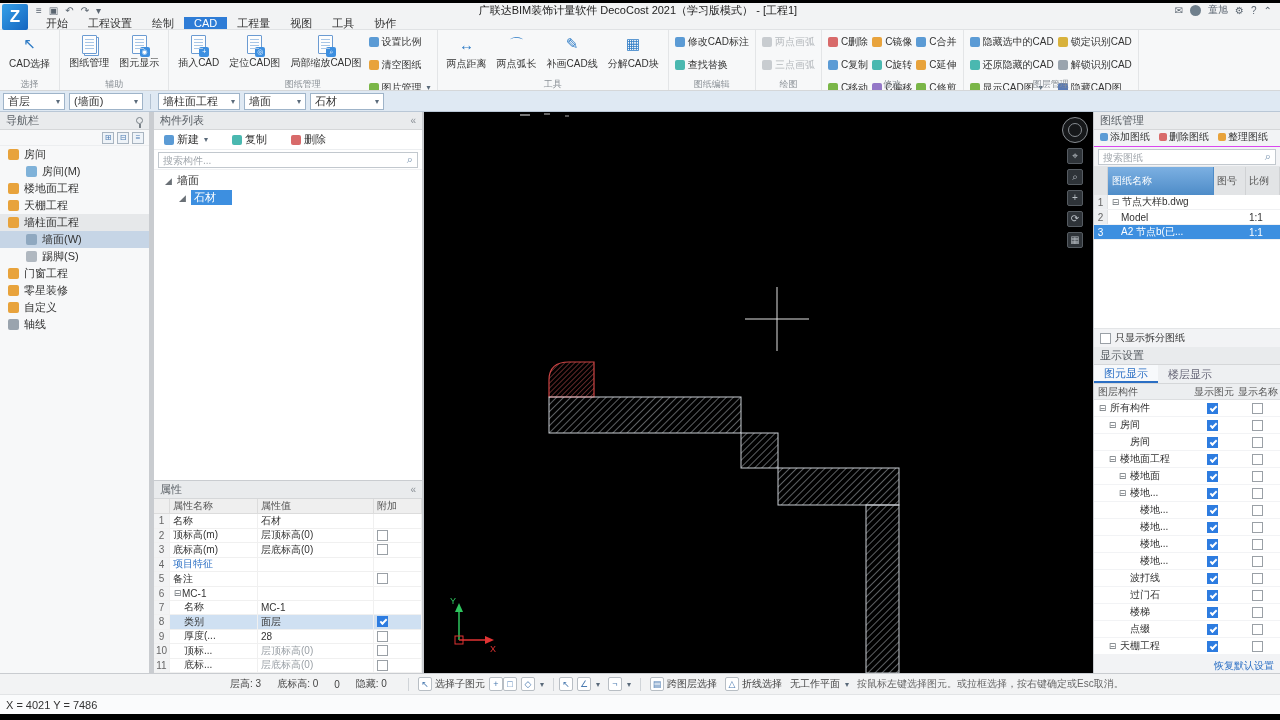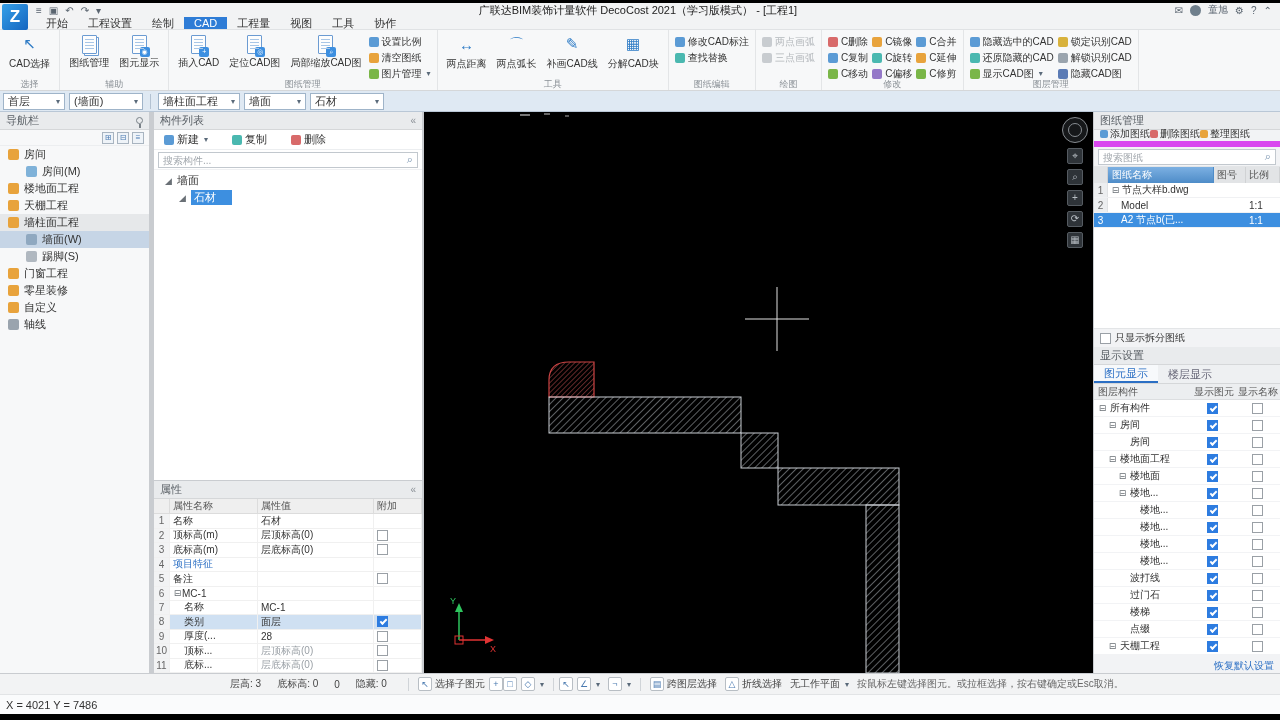--- a/index.html
+++ b/index.html
@@ -19,21 +19,21 @@
 
 .tabsrow{position:absolute;top:17px;left:0;right:0;height:13px;background:#f2f3f4;display:flex;padding-left:36px;border-bottom:1px solid #e0e2e4}
 .rtab{padding:0 10px;display:flex;align-items:center;font-size:11px;line-height:12px;color:#333}
 .rtab.active{background:#2e7cd6;color:#fff}
 
 .ribbon{position:absolute;top:30px;left:0;right:0;height:61px;background:#f7f8f9;border-bottom:1px solid #d5d7d9;display:flex;overflow:hidden}
 .rgroup{position:relative;border-right:1px solid #e3e5e7;padding:2px 6px 12px 6px;display:flex;gap:4px;flex:none}
 .rg-label{position:absolute;bottom:0;left:0;right:0;height:12px;text-align:center;font-size:9px;color:#8a9096}
 .bigbtn{display:flex;flex-direction:column;align-items:center;gap:2px;padding:1px 3px;min-width:34px}
 .blab{font-size:10px;color:#333;white-space:nowrap}
-.smallcol{display:flex;flex-direction:column;gap:3px;padding-top:3px}
+.smallcol{display:flex;flex-direction:column;gap:10px;padding-top:3px}
 .smallitem{display:flex;align-items:center;gap:3px;font-size:10px;color:#333;height:13px;white-space:nowrap}
 .smallitem.disabled{color:#b4b8bc}
 .icdoc{width:15px;height:19px;background:#fdfdfd;border:1px solid #6b9bd2;border-radius:1px;position:relative;margin-top:2px}
 .icdoc::after{content:"";position:absolute;left:2px;right:2px;top:3px;height:1px;background:#a8c6e6;box-shadow:0 3px 0 #a8c6e6,0 6px 0 #a8c6e6,0 9px 0 #a8c6e6}
 .icdoc.stack{box-shadow:2px 2px 0 -1px #fdfdfd,2px 2px 0 0 #6b9bd2}
 .icdoc .accent{position:absolute;right:-4px;bottom:-4px;width:10px;height:10px;border-radius:2px;background:#3d8fe0;color:#fff;font-size:7px;line-height:10px;text-align:center}
 .gic{width:20px;height:22px;display:flex;align-items:center;justify-content:center;color:#2f7cc6;font-size:15px}
 .mi{width:10px;height:10px;border-radius:2px;display:inline-block;flex:none}
 .caret{color:#5a6a7a;font-size:8px;margin-left:2px}
 
@@ -81,27 +81,27 @@
 .cb.on{background:#2d7ce0;border-color:#2d7ce0}
 .cb.on::after{content:"";position:absolute;left:2px;top:2px;width:5px;height:2px;border-left:2px solid #fff;border-bottom:2px solid #fff;transform:rotate(-45deg)}
 
 .canvas{position:absolute;top:112px;left:424px;width:669px;bottom:47px;background:#000;overflow:hidden}
 .cnav{position:absolute;right:5px;top:5px;display:flex;flex-direction:column;align-items:center;gap:5px}
 .compass{width:26px;height:26px;border-radius:50%;border:1.5px solid #878c91;position:relative;background:rgba(40,44,48,.55)}
 .compass::after{content:"";position:absolute;inset:5px;border-radius:50%;border:1px solid #878c91}
 .cbtn{width:16px;height:16px;background:#2e3338;border:1px solid #555b61;color:#b8bec4;font-size:10px;line-height:14px;text-align:center;border-radius:2px}
 
 .rightpanel{position:absolute;top:112px;right:0;width:187px;bottom:47px;background:#f2f3f5;border-left:1px solid #c9ccd0;display:flex;flex-direction:column}
-.rp-actions{height:17px;display:flex;align-items:flex-end;padding:0 6px;font-size:10px;color:#333;border-bottom:6px solid #d946ef;flex:none}
+.rp-actions{height:17px;display:flex;align-items:flex-start;gap:9px;padding:0 6px;font-size:10px;color:#333;border-bottom:1px solid #d946ef;flex:none}
 .rp-act{display:flex;align-items:center;gap:2px}
 .rp-search{height:20px;position:relative;padding:2px 4px;border-bottom:1px solid #e3e5e7;flex:none}
 .rp-search input{width:100%;height:16px;border:1px solid #c2c8ce;font-size:10px;padding:0 18px 0 4px;color:#333;font-family:inherit}
 .rp-search input::placeholder{color:#a0a6ac}
 .sheet-head,.sheet-row{display:grid;grid-template-columns:14px 106px 32px 1fr;align-items:center;font-size:10px}
-.sheet-head{height:16px;flex:none}
+.sheet-head{height:28px;flex:none}
 .sheet-head .hnum,.sheet-head .hplain{background:#e2e4e6;height:100%;display:flex;align-items:center;padding-left:3px;border-right:1px solid #d0d2d4;color:#555}
 .sheet-head .hblue{background:linear-gradient(#7cb0e2,#4e8cc8);color:#fff;height:100%;display:flex;align-items:center;padding-left:4px;border-right:1px solid #4e8cc8}
 .sheet-row{height:15px;background:#fff;border-bottom:1px solid #f0f1f3}
 .sheet-row .snum{background:#eceef0;color:#666;height:100%;display:flex;align-items:center;justify-content:center;border-right:1px solid #e0e2e4}
 .sheet-row .sname{display:flex;align-items:center;gap:2px;padding-left:3px;overflow:hidden;white-space:nowrap}
 .sheet-row .sval{padding-left:3px}
 .sheet-row.sel{background:#3d8fe0;color:#fff}
 .sheet-row.sel .snum{background:#3d8fe0;color:#fff;border-right-color:#3d8fe0}
 .sheet-row .ind{padding-left:13px}
 .rp-spacer{flex:1;background:#fff;border-bottom:1px solid #e3e5e7}

